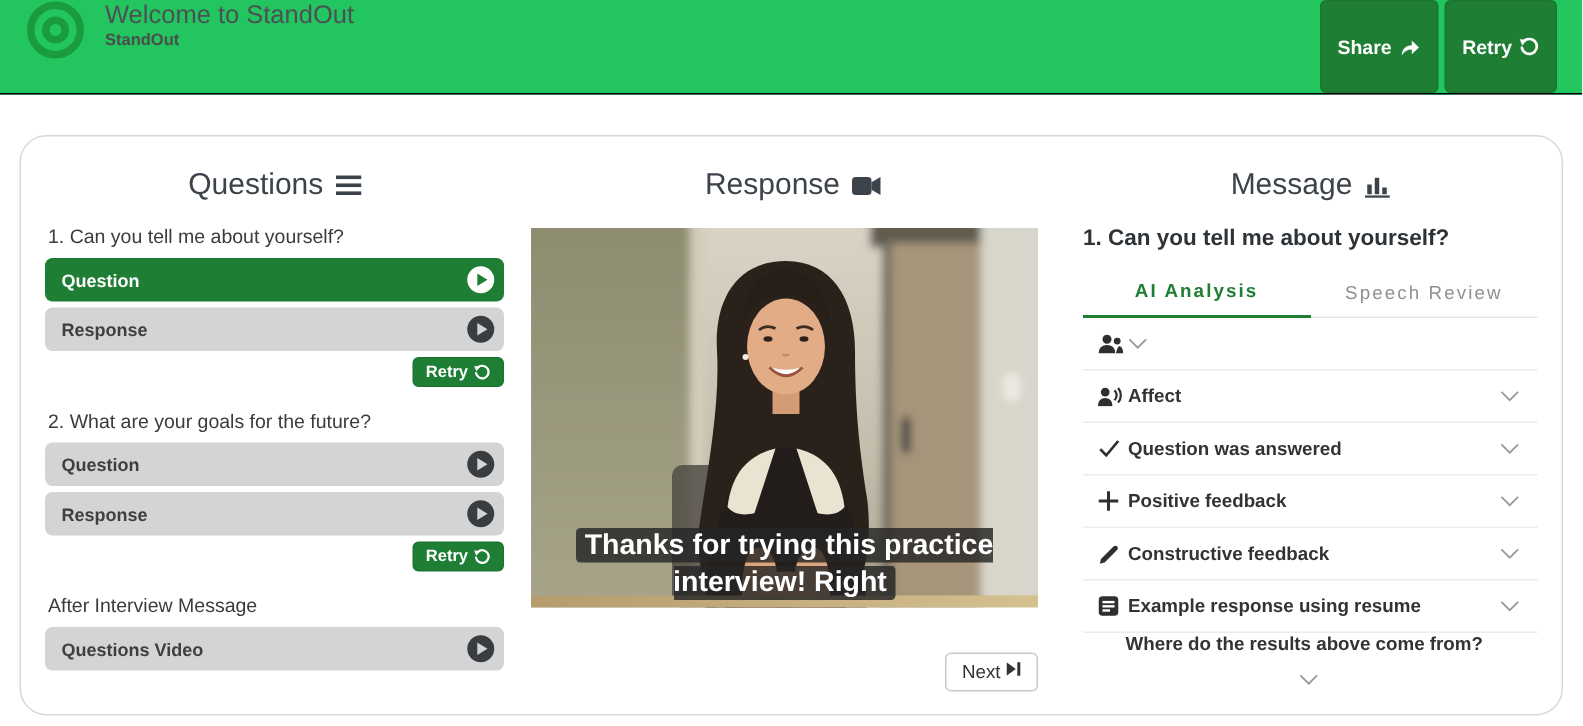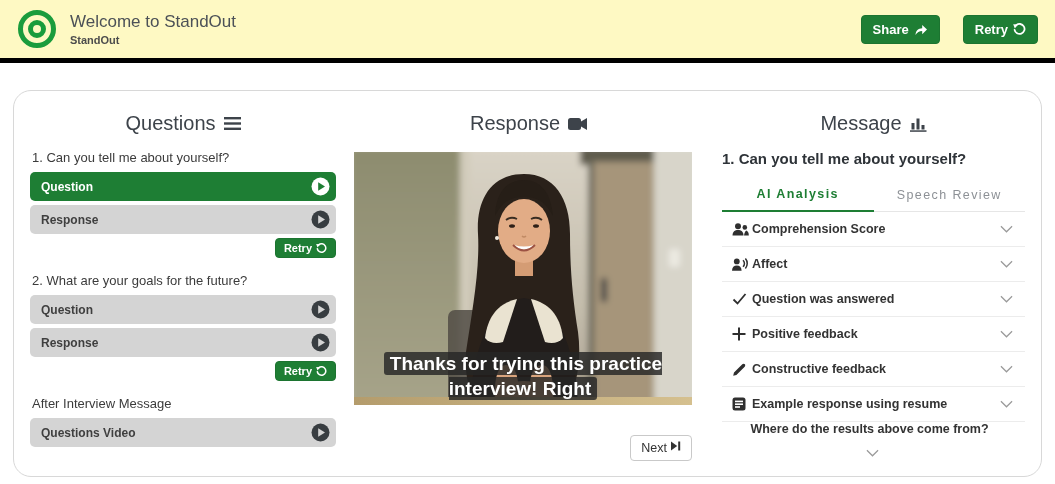--- a/index.html
+++ b/index.html
@@ -5,28 +5,28 @@
   * { box-sizing: border-box; margin: 0; padding: 0; }
   body {
     font-family: "Liberation Sans", "DejaVu Sans", sans-serif;
     background: #ffffff;
     color: #3b3f45;
   }
   .page { width: 1055px; height: 484px; background: #fff; overflow: hidden; }
 
   
   .app-header {
-    height: 63px; display: flex; align-items: center;
-    padding: 0 17px; border-bottom: 5px solid #000000; background: #fef9c3;
+    height: 63px; display: flex; 
+    padding: 0 17px; border-bottom: 1px solid #000000; background: #22c55e;
   }
   .logo { width: 40px; height: 40px; flex: 0 0 auto; }
   .header-titles { margin-left: 13px; flex: 1; }
   .header-title { font-size: 17px; color: #4c5157; font-weight: 400; line-height: 1.2; }
   .header-subtitle { font-size: 11px; color: #4c4c4c; font-weight: 700; margin-top: 1px; }
-  .header-buttons { display: flex; gap: 23px; margin-left: 20px; }
+  .header-buttons { display: flex; gap: 4px; margin-left: 20px; }
   .btn-green {
     background: #1e7e34; color: #fff; border: 1px solid #1c7430; border-radius: 4px;
     font-size: 13px; font-weight: 700; padding: 6px 11px; cursor: pointer;
     display: inline-flex; align-items: center; gap: 5px;
     font-family: "Liberation Sans", sans-serif;
   }
 
   
   .main-card {
     margin: 27px 13px 0 13px; height: 387px;
@@ -309,21 +309,20 @@
 
       <button class="acc-row">
         <span class="acc-icon">
           <svg width="17" height="13" viewBox="0 0 17 13">
             <circle cx="6" cy="3.2" r="3" fill="#2f2f2f"></circle>
             <path d="M0.5,12.5 C0.5,8.8 2.8,7 6,7 C9.2,7 11.5,8.8 11.5,12.5 Z" fill="#2f2f2f"></path>
             <circle cx="12.8" cy="4.4" r="2.3" fill="#2f2f2f"></circle>
             <path d="M12,12.5 C12.4,9.6 13.5,8 14.4,7.6 C15.9,8.2 16.8,9.9 16.8,12.5 Z" fill="#2f2f2f"></path>
           </svg>
         </span>
-        <span class="acc-label">Comprehension Score</span>
         <svg class="chevron" viewBox="0 0 14 8">
           <polyline points="1,1 7,7 13,1" fill="none" stroke="#9a9a9a" stroke-width="1.3"></polyline>
         </svg>
       </button>
 
       <button class="acc-row">
         <span class="acc-icon">
           <svg width="16" height="13" viewBox="0 0 16 13">
             <circle cx="4.8" cy="3.4" r="2.9" fill="#2f2f2f"></circle>
             <path d="M0,12.8 C0,9.2 2,7.4 4.8,7.4 C7.6,7.4 9.6,9.2 9.6,12.8 Z" fill="#2f2f2f"></path>

